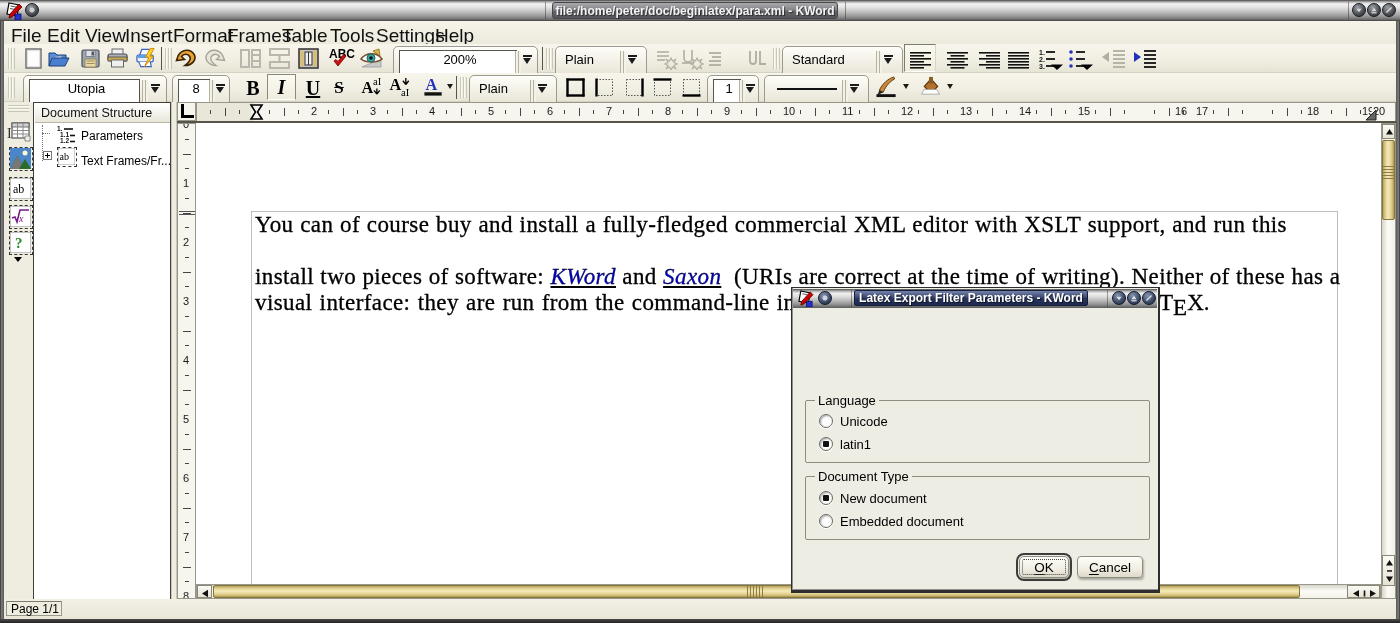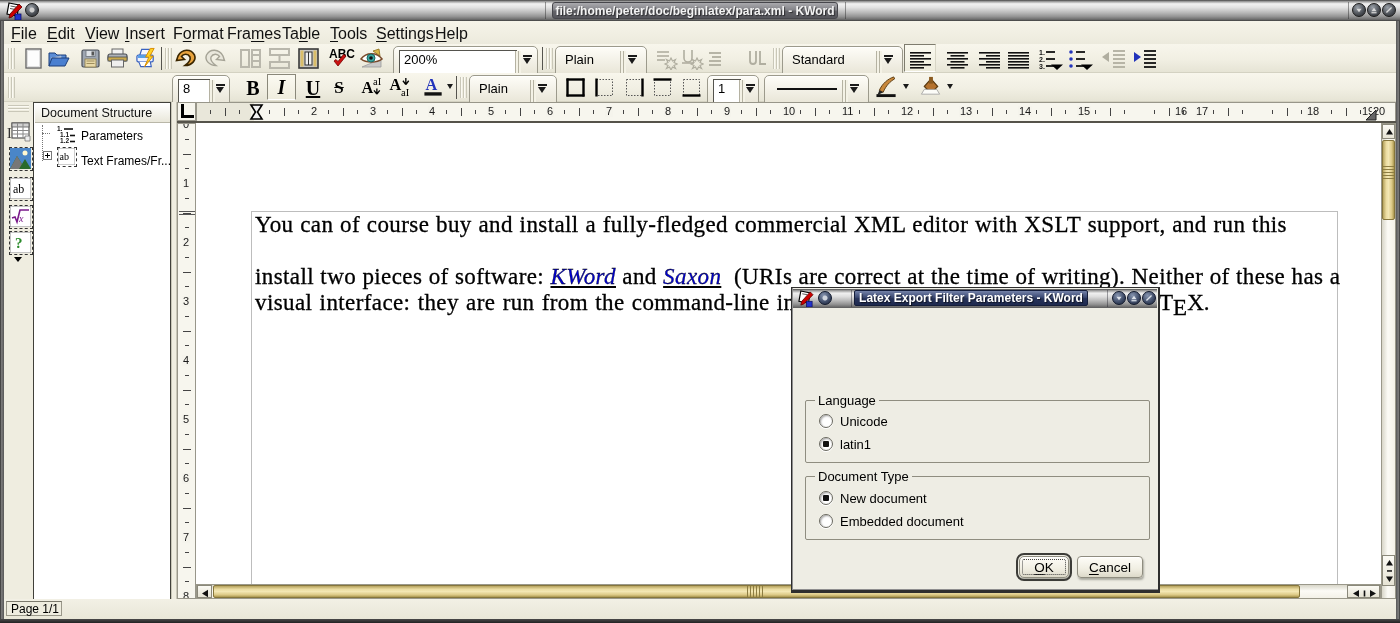--- a/index.html
+++ b/index.html
@@ -16,33 +16,33 @@
  background:linear-gradient(180deg,#a9a9ad,#85858a 45%,#646469 55%,#56565c);
  border:1px solid #47474c;box-sizing:border-box;
  color:#f3f3f3;font-size:12px;font-weight:bold;text-align:center;line-height:16px;
  text-shadow:1px 1px 1px rgba(0,0,0,.55);}
 .tdiv{position:absolute;top:2px;width:1px;height:17px;background:rgba(40,40,40,.45);}
 #winborderL{left:0;top:21px;width:4px;height:599px;background:linear-gradient(90deg,#2e2e2e,#7d7d7d 40%,#565656);}
 #winborderR{left:1396px;top:21px;width:4px;height:599px;background:linear-gradient(90deg,#565656,#7d7d7d 60%,#2e2e2e);}
 #winborderB{left:0px;top:619px;width:1400px;height:4px;background:linear-gradient(180deg,#4a4a4a,#222);}
 
 #menubar{left:4px;top:21px;width:1392px;height:23px;
- background:linear-gradient(180deg,#f6f4e9,#eceadd);font-size:16px;color:#101010;}
+ background:linear-gradient(180deg,#f6f4e9,#eceadd);font-size:19px;color:#101010;}
 #menubar span{position:absolute;top:4px;}
 u{text-decoration:underline;text-underline-offset:2px;}
 .tb{left:4px;width:1392px;height:29px;background:linear-gradient(180deg,#f8f6ec 0%,#f1efe3 55%,#e6e4d5 100%);
  border-bottom:1px solid #d4d2c2;box-sizing:border-box;}
 #tb1{top:44px;} #tb2{top:73px;}
 .handle{position:absolute;top:4px;height:21px;width:7px;
  background:repeating-linear-gradient(90deg,#c9c7b8 0 1px,#fbfaf3 1px 2px,#efede0 2px 3px);}
 .tsep{position:absolute;top:3px;height:23px;width:1px;background:#55544e;}
 .ico{position:absolute;top:3px;width:23px;height:23px;}
 .kcombo{position:absolute;top:2px;height:33px;border-radius:5px;box-sizing:border-box;
  background:linear-gradient(180deg,#fefdf8,#e9e6d8 85%,#d8d5c5);
- border:1px solid #9c9a8c;box-shadow:inset 0 1px 0 #fff;}
+ border:1px solid #9c9a8c;box-shadow:inset 0 1px 0 #fff;text-align:center;}
 .kcombo .fld{position:absolute;left:5px;top:3px;bottom:3px;background:#fff;border:1px solid #55544e;
  font-size:13px;line-height:17px;padding-left:4px;color:#000;}
 .kcombo .lbl{position:absolute;left:9px;top:5px;font-size:13px;color:#000;}
 .kcombo .grip{position:absolute;top:4px;bottom:4px;width:6px;
  background:repeating-linear-gradient(90deg,#b5b2a2 0 1px,#f4f2e6 1px 3px);}
 .arr{position:absolute;width:0;height:0;border-left:4.5px solid transparent;border-right:4.5px solid transparent;
  border-top:6px solid #1a1a1a;}
 .arrbar{position:absolute;width:9px;height:2px;background:#1a1a1a;}
 
 #leftbar{left:4px;top:102px;width:29px;height:497px;background:#efede0;}
@@ -342,20 +342,26 @@
         <line x1="12" y1="8" x2="24" y2="8"></line>
         <line x1="12" y1="12" x2="24" y2="12"></line>
         <line x1="12" y1="16" x2="24" y2="16"></line>
         <line x1="12" y1="20" x2="24" y2="20"></line>
       </g>
 <polygon points="2,5 9,10 2,15" fill="#2233bb"></polygon>
     </svg>
 </div>
 <div class="abs tb" id="tb2">
 <div class="handle" style="left:4px"></div>
+<div class="kcombo" style="left:19px;width:144px">
+<div class="fld" style="width:105px">Utopia</div>
+<div class="grip" style="left:118px"></div>
+<div class="arrbar" style="left:127px;top:8px"></div>
+      <div class="arr" style="left:127px;top:11px"></div>
+</div>
 <div class="kcombo" style="left:168px;width:58px">
 <div class="fld" style="width:26px">8</div>
 <div class="grip" style="left:36px"></div>
 <div class="arrbar" style="left:43px;top:8px"></div>
       <div class="arr" style="left:43px;top:11px"></div>
 </div>
 <div class="abs" style="left:237px;top:3px;width:24px;height:24px;font-family:'Liberation Serif';font-weight:bold;font-size:20px;text-align:center;line-height:24px">B</div>
 <div class="abs" style="left:263px;top:1px;width:29px;height:26px;background:linear-gradient(180deg,#fbfaf2,#efedde);border:1px solid #8a887a;border-bottom-color:#fff;box-sizing:border-box;font-family:'Liberation Serif';font-style:italic;font-weight:bold;font-size:20px;text-align:center;line-height:24px">I</div>
 <div class="abs" style="left:297px;top:3px;width:24px;height:24px;font-family:'Liberation Serif';font-weight:bold;font-size:20px;text-align:center;line-height:24px;text-decoration:underline">U</div>
 <div class="abs" style="left:323px;top:3px;width:24px;height:24px;font-family:'Liberation Serif';font-weight:bold;font-size:17px;text-align:center;line-height:24px;text-decoration:line-through">S</div>

